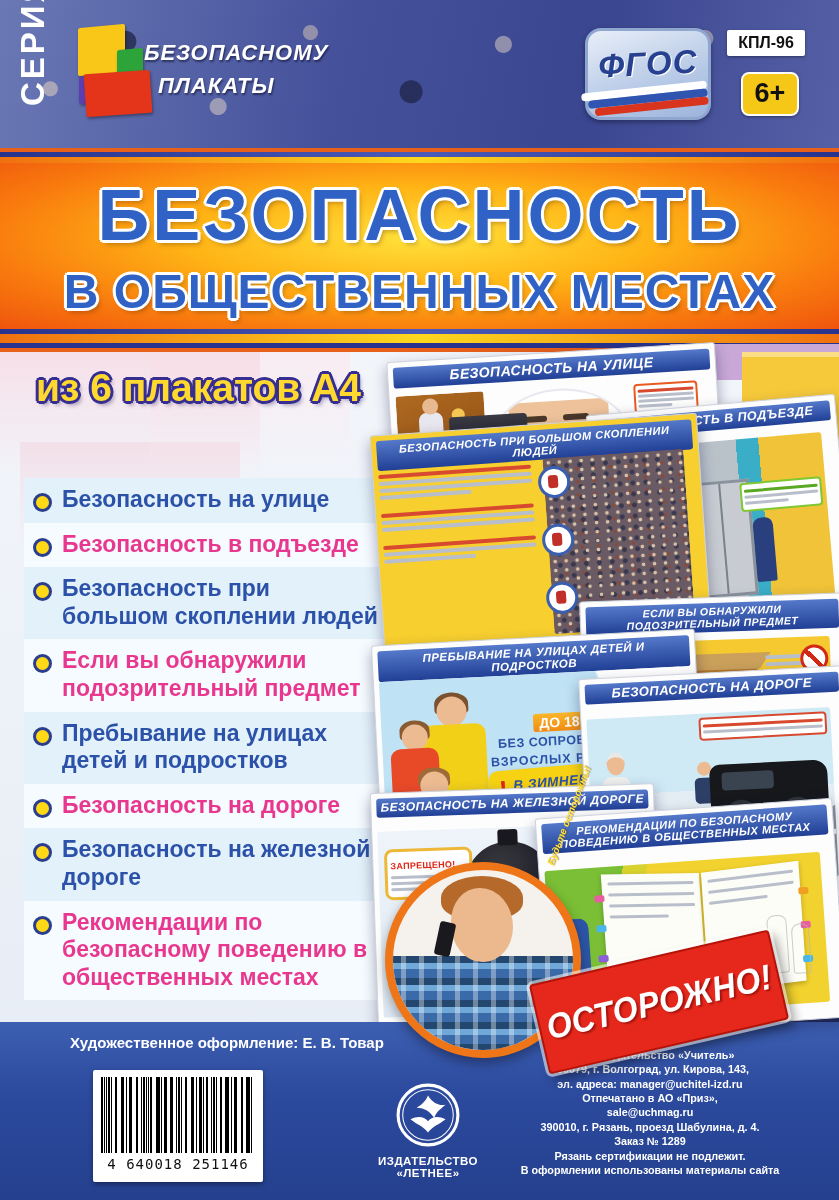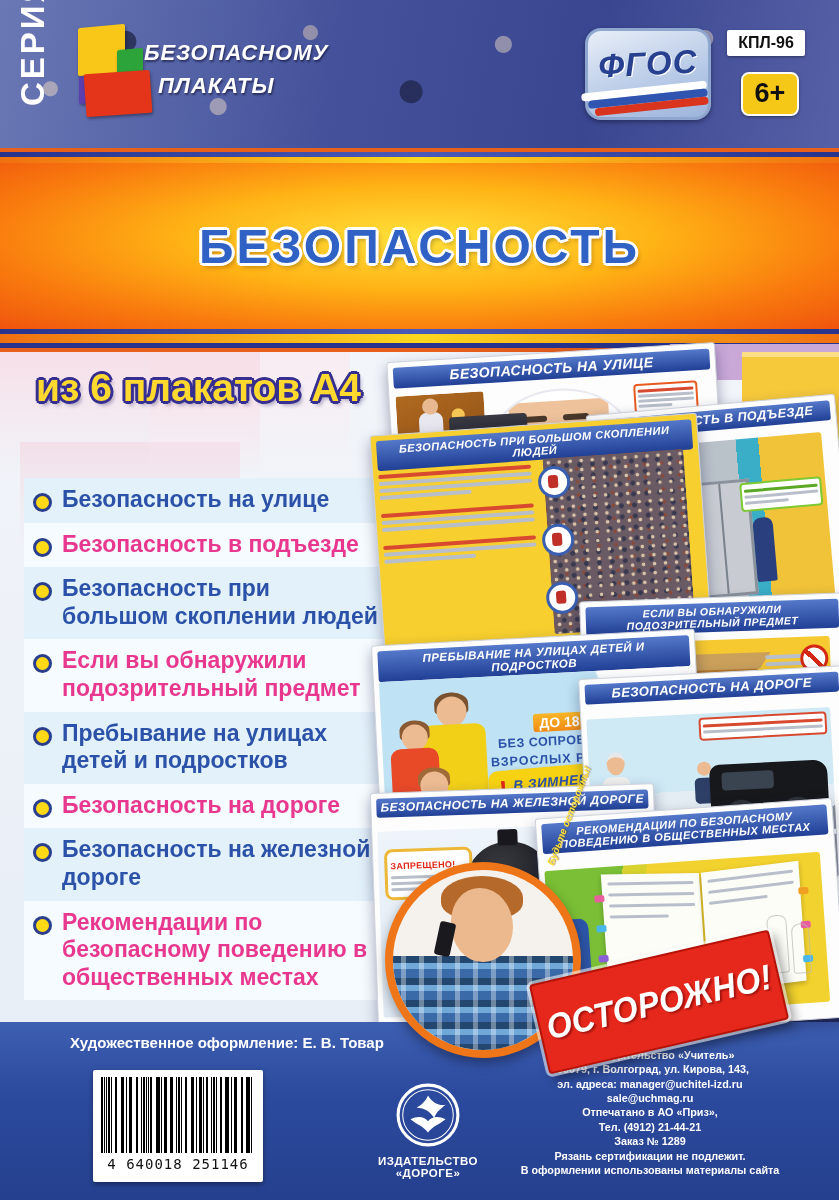--- a/index.html
+++ b/index.html
@@ -51,21 +51,21 @@
   .banner .s2{height:5px;background:linear-gradient(90deg,#27338c,#4a5ab8 50%,#27338c);}
   .banner .s3{height:6px;background:linear-gradient(90deg,#f07010,#ffd81e 50%,#f07010);}
   .banner .core{height:166px;background:radial-gradient(ellipse at 50% 45%,#ffe13a 0%,#ffb315 40%,#f97c0e 72%,#ef540d 100%);
     display:flex;flex-direction:column;justify-content:center;align-items:center;gap:8px;}
   .banner .s4{height:5px;background:linear-gradient(90deg,#27338c,#4a5ab8 50%,#27338c);}
   .banner .s5{height:9px;background:linear-gradient(90deg,#f07010,#ffd81e 50%,#f07010);}
   .banner .s6{height:5px;background:#27338c;}
   .banner .s7{height:4px;background:#e8601a;}
   .main-title{color:#2f62c4;font-weight:900;text-align:center;
     text-shadow:3px 0 0 #fff,-3px 0 0 #fff,0 3px 0 #fff,0 -3px 0 #fff,2px 2px 0 #fff,-2px 2px 0 #fff,2px -2px 0 #fff,-2px -2px 0 #fff,3px 4px 5px rgba(60,30,0,.35);}
-  .main-title.l1{font-size:48px;letter-spacing:3px;}
+  .main-title.l1{font-size:72px;letter-spacing:3px;}
   .main-title.l2{font-size:48px;letter-spacing:1px;}
 
   
   .main-bg{position:absolute;left:0;top:352px;width:839px;height:670px;
     background:
       linear-gradient(180deg, rgba(247,221,230,.9), rgba(247,221,230,0) 70%) 0 0/260px 180px no-repeat,
       linear-gradient(180deg, rgba(250,234,240,.8), rgba(250,234,240,0)) 150px 0/200px 120px no-repeat,
       linear-gradient(180deg, rgba(243,212,223,.6), rgba(243,212,223,0)) 20px 90px/220px 110px no-repeat,
       linear-gradient(180deg,#f2f5fa,#e8eef6);}
   .cube{position:absolute;}
@@ -276,20 +276,21 @@
     <div class="kpl-box">КПЛ-96</div>
     <div class="age-box">6+</div>
   </div>
 
   <div class="banner">
     <div class="s1"></div>
       <div class="s2"></div>
       <div class="s3"></div>
     <div class="core">
       <div class="main-title l1">БЕЗОПАСНОСТЬ</div>
+      <div class="main-title l2">В ОБЩЕСТВЕННЫХ МЕСТАХ</div>
     </div>
     <div class="s4"></div>
       <div class="s5"></div>
       <div class="s6"></div>
       <div class="s7"></div>
   </div>
 
   <div class="main-bg"></div>
   <div class="cube cube-lilac"></div>
   <div class="cube cube-yellow"></div>
@@ -554,29 +555,29 @@
       <div class="bar-digits">4 640018 251146</div>
     </div>
     <div class="pub-logo">
       <svg width="66" height="66" viewBox="0 0 64 64">
         <circle cx="32" cy="32" r="29" fill="none" stroke="#fff" stroke-width="3"></circle>
         <circle cx="32" cy="32" r="24.5" fill="none" stroke="#fff" stroke-width="1"></circle>
         <path d="M32 13 C37 21 43 23 49 22 C43 27 40 29 38 35 C34 29 29 25 21 25 C27 21 30 18 32 13 Z" fill="#fff"></path>
         <path d="M15 36 C23 32 29 34 32 38 C35 34 41 32 49 36 C43 41 36 43 32 49 C28 43 21 41 15 36 Z" fill="#fff"></path>
       </svg>
       <div class="pub-name">ИЗДАТЕЛЬСТВО</div>
-      <div class="pub-name" style="margin-top:0;">«ДОРОГЕ»</div>
+      <div class="pub-name" style="margin-top:0;">«ЛЕТНЕЕ»</div>
     </div>
     <div class="address">
       <div>ООО «Издательство «Учитель»</div>
       <div>400079, г. Волгоград, ул. Кирова, 143,</div>
       <div>эл. адреса: manager@uchitel-izd.ru</div>
+      <div>Отпечатано в АО «Приз»,</div>
       <div>sale@uchmag.ru</div>
-      <div>Отпечатано в АО «Приз»,</div>
-      <div>Тел. (4912) 21-44-21</div>
+      <div>390010, г. Рязань, проезд Шабулина, д. 4.</div>
       <div>Заказ № 1289</div>
       <div>Рязань сертификации не подлежит.</div>
       <div>В оформлении использованы материалы сайта</div>
 
     </div>
   </div>
 
 </div>
 
 </body></html>

